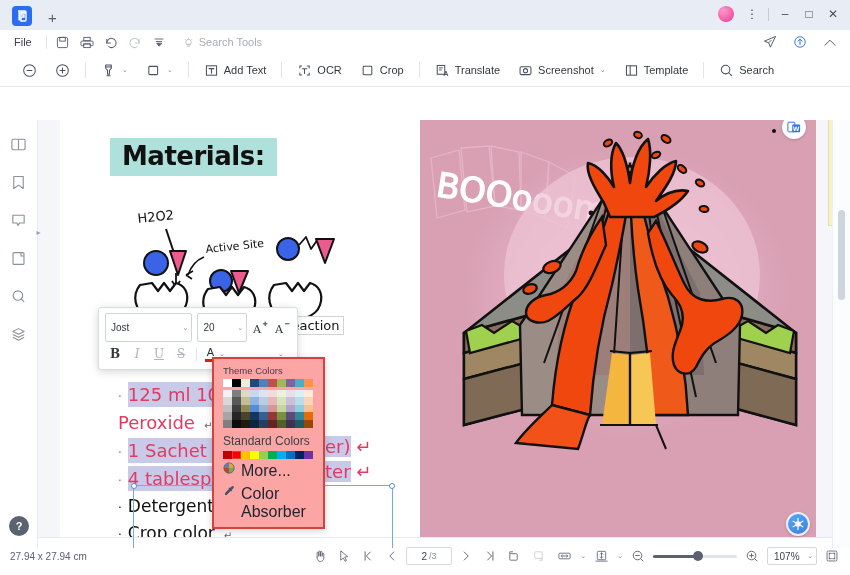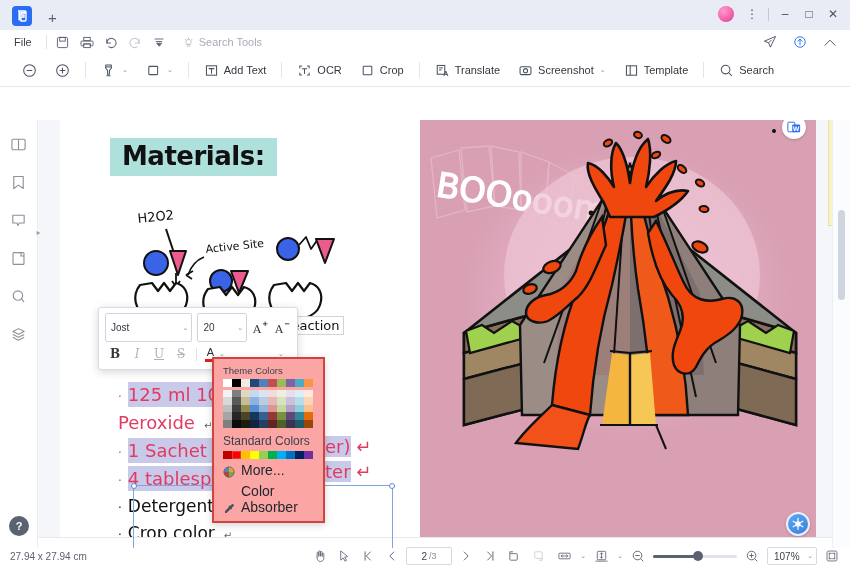--- a/index.html
+++ b/index.html
@@ -197,21 +197,21 @@
     border:2px solid #d0433f;z-index:60;padding:5px 0 4px;
     box-shadow:0 2px 7px rgba(0,0,0,.18);
   }
   .cdrop .sect{font-size:9.5px;color:#3b4049;padding:1px 0 3px 9px}
   .grid{display:grid;grid-template-columns:repeat(10,9px);gap:0;margin:0 0 0 9px}
   .grid .sw{width:9px;height:8px;}
   .grid.theme .sw{height:7.6px}
   .cdrop .sect2{font-size:12px;color:#3b4049;padding:6px 0 3px 9px}
   .grid.std .sw{height:8px;}
   .sw.sel{outline:1px solid #d0433f;outline-offset:-1px;box-shadow:0 0 0 1px #fff inset}
-  .crow{display:flex;align-items:flex-end;gap:6px;padding:3px 17px 2px 9px;font-size:14px;color:#22262e;cursor:pointer}
+  .crow{display:flex;align-items:flex-start;gap:6px;padding:3px 17px 2px 9px;font-size:16px;color:#22262e;cursor:pointer}
   .crow .gi{width:12px;height:12px;display:flex;align-items:center;justify-content:center}
 
   
   .status{
     position:absolute;left:0;right:0;bottom:1px;height:37px;background:#fff;
     border-top:1px solid #e6e9ef;display:flex;align-items:center;
   }
   .st-dim{font-size:10px;color:#5b6170;margin-left:10px;white-space:nowrap}
   .st-mid{position:absolute;left:310px;display:flex;align-items:center;gap:4px}
   .st-ico{width:20px;height:20px;display:flex;align-items:center;justify-content:center;

